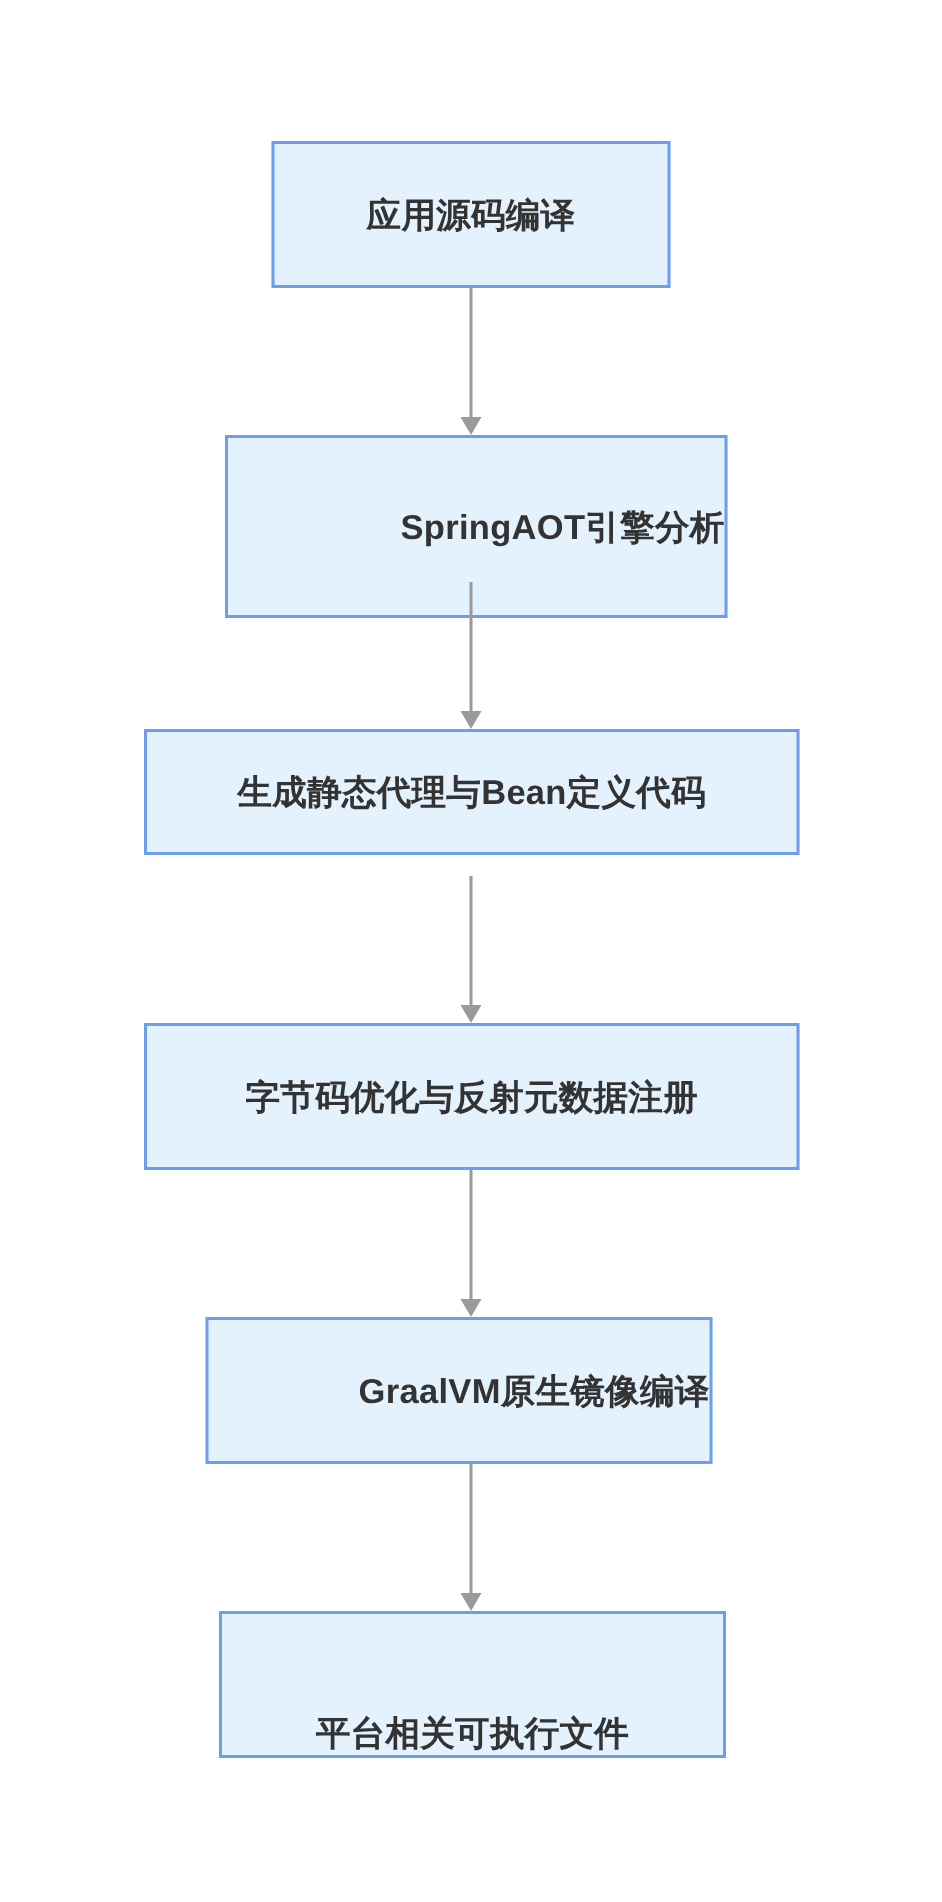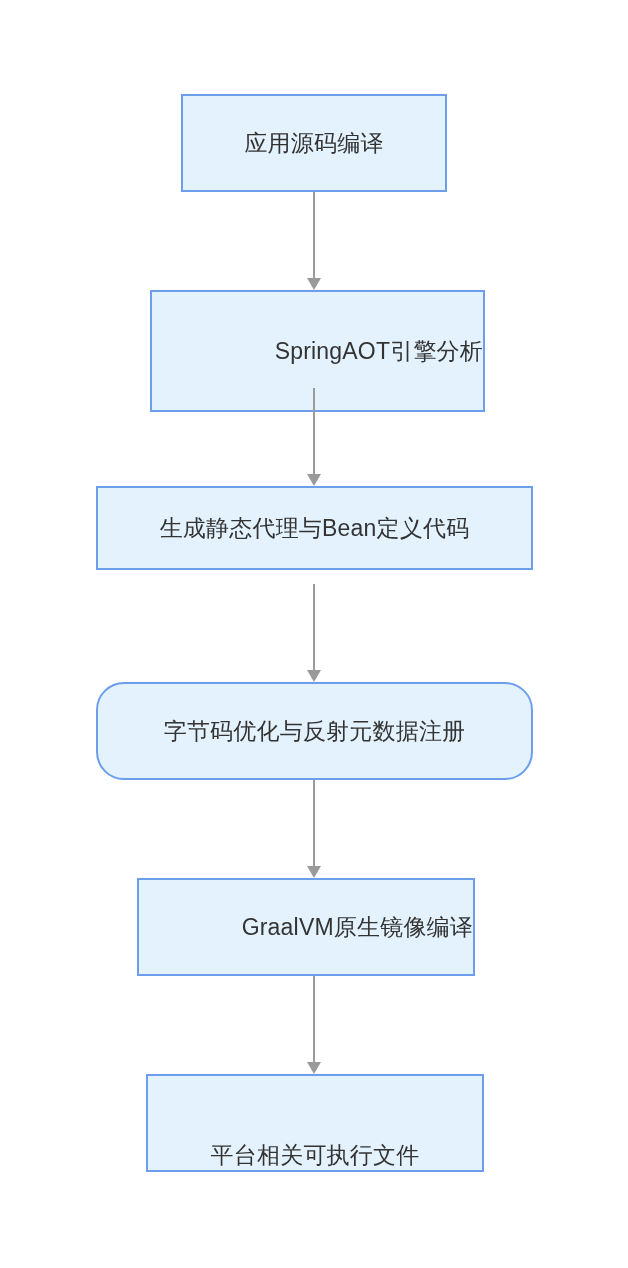--- a/index.html
+++ b/index.html
@@ -19,33 +19,34 @@
   }
   .node {
     position: absolute;
     box-sizing: border-box;
     background: #e3f2fd;
     border: 2px solid #6c9eeb;
     display: flex;
     align-items: center;
     justify-content: center;
     text-align: center;
+    font-weight: bold;
   }
   .node-label {
     color: #333333;
     font-size: 23px;
     line-height: 1.25;
     letter-spacing: 0.2px;
     white-space: nowrap;
   }
   
   .node-n1 { left: 181px; top: 94px;   width: 266px; height: 98px; }
   .node-n2 { left: 150px; top: 290px;  width: 335px; height: 122px; justify-content: flex-end; }
   .node-n3 { left: 96px;  top: 486px;  width: 437px; height: 84px; }
-  .node-n4 { left: 96px;  top: 682px;  width: 437px; height: 98px; border-radius: 28px; }
+  .node-n4 { left: 96px;  top: 682px;  width: 437px; height: 98px; }
   .node-n5 { left: 137px; top: 878px;  width: 338px; height: 98px; justify-content: flex-end; }
   .node-n6 { left: 146px; top: 1074px; width: 338px; height: 98px; align-items: flex-end; }
 
   
   .edge {
     position: absolute;
     width: 16px;
     left: 306px;
   }
   .edge-line {

